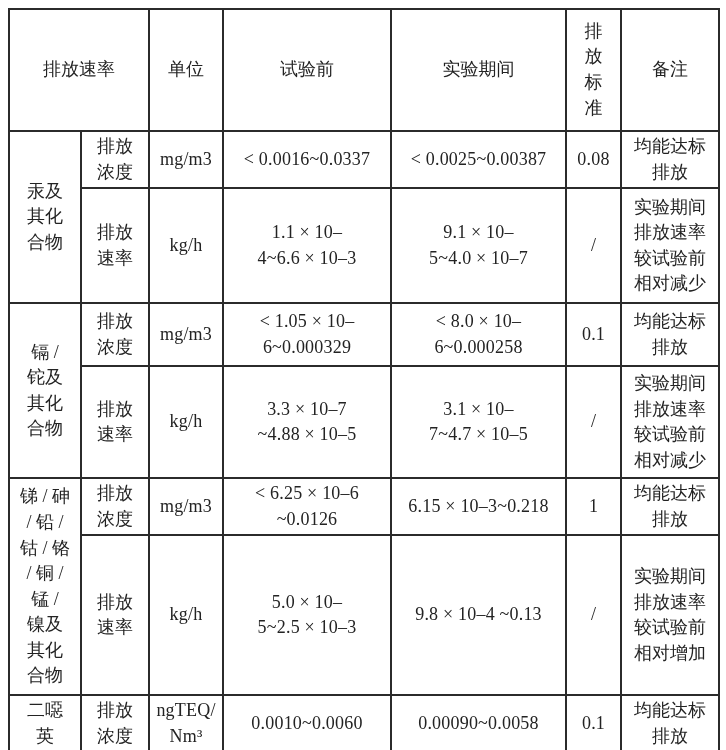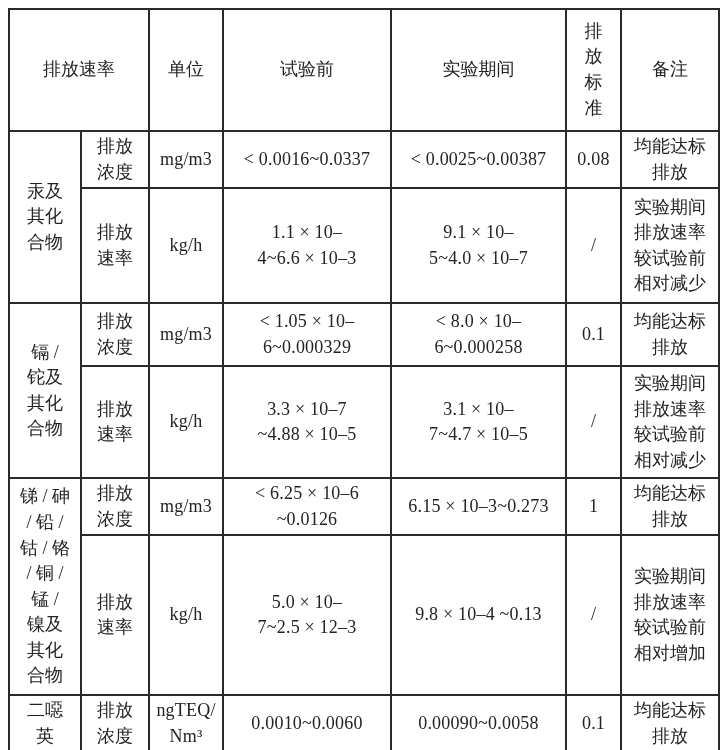--- a/index.html
+++ b/index.html
@@ -141,31 +141,31 @@
 / 铜 /
 锰 /
 镍及
 其化
 合物</td>
       <td class="metric">排放
 浓度</td>
       <td class="num">mg/m3</td>
       <td class="num">&lt; 6.25 × 10–6
 ~0.0126</td>
-      <td class="num">6.15 × 10–3~0.273</td>
+      <td class="num">6.15 × 10–3~0.218</td>
       <td class="num">1</td>
       <td class="remark">均能达标
 排放</td>
     </tr>
     <tr style="height:160px">
       <td class="metric">排放
 速率</td>
       <td class="num">kg/h</td>
       <td class="num">5.0 × 10–
-7~2.5 × 12–3</td>
+5~2.5 × 10–3</td>
       <td class="num">9.8 × 10–4 ~0.13</td>
       <td class="num">/</td>
       <td class="remark">实验期间
 排放速率
 较试验前
 相对增加</td>
     </tr>
 
     <tr style="height:52px">
       <td class="cat">二噁

